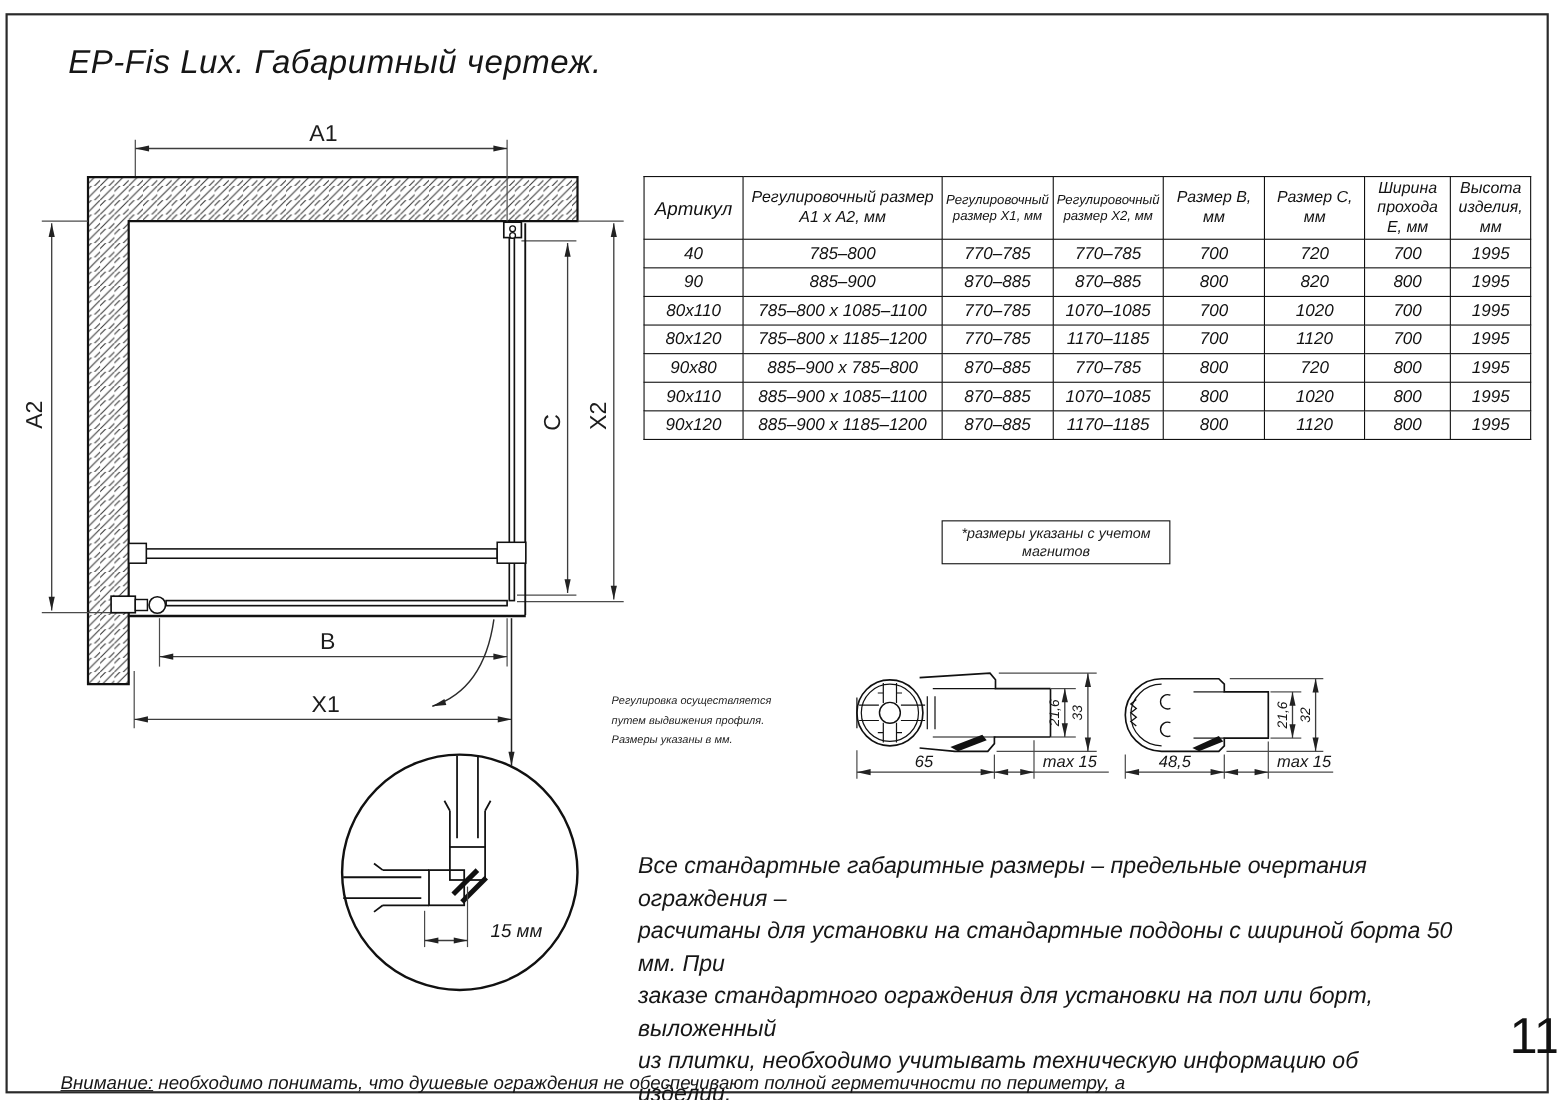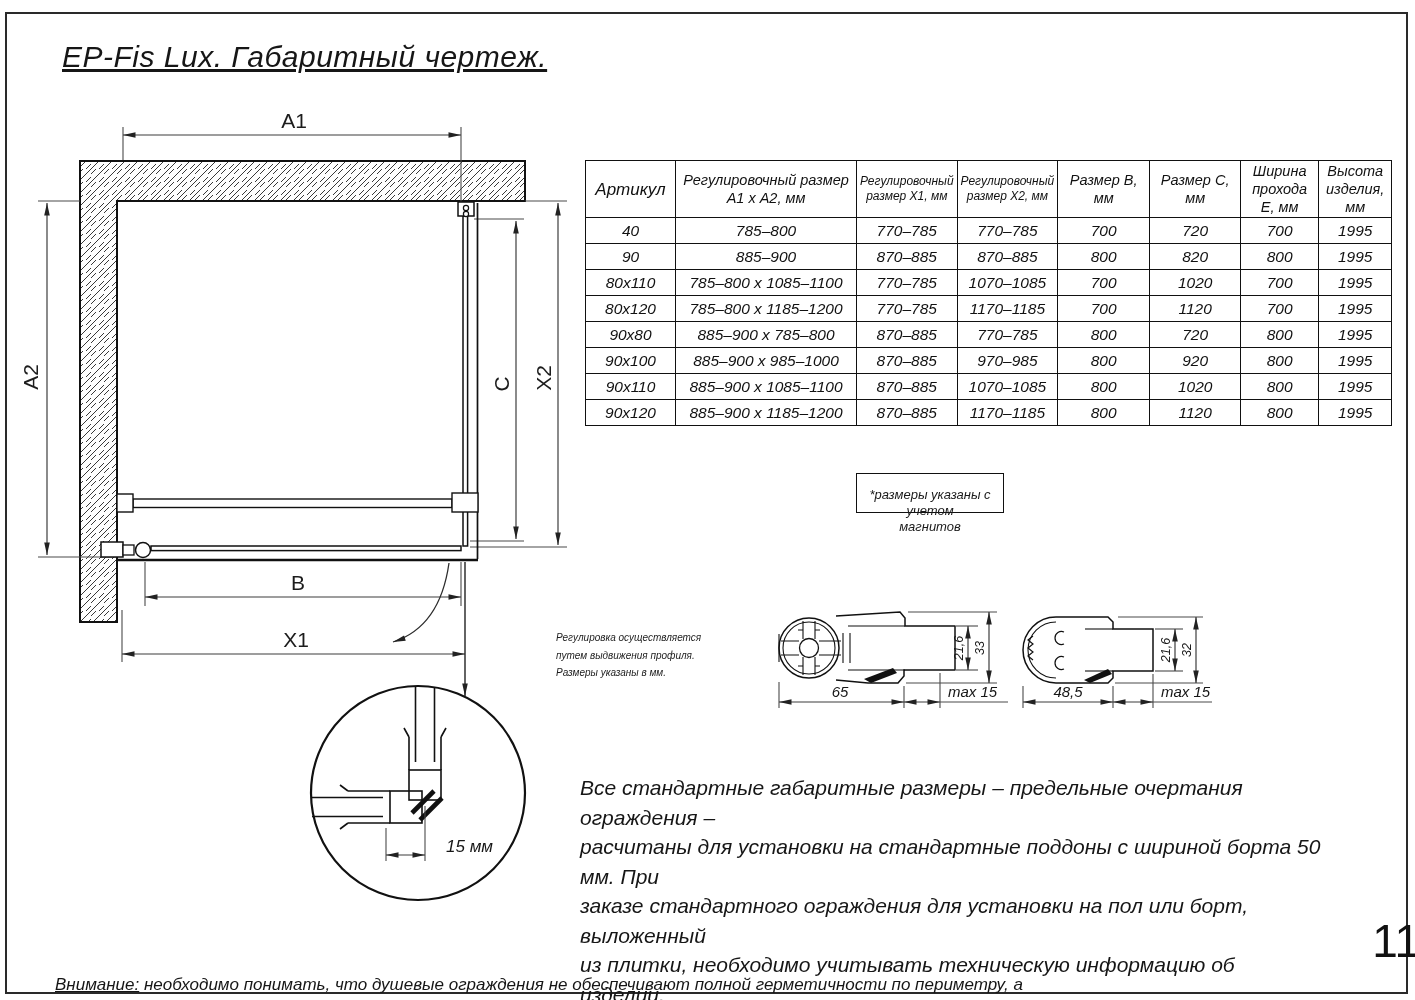--- a/index.html
+++ b/index.html
@@ -1,27 +1,27 @@
 <!DOCTYPE html>
 <html><head>
 <meta charset="utf-8">
 <style>
   html,body{margin:0;padding:0;background:#fff;}
   body{width:1415px;height:1000px;position:relative;font-family:"Liberation Sans",sans-serif;color:#1a1a1a;overflow:hidden;}
   .frame{position:absolute;left:5px;top:12px;width:1403px;height:982px;border:2px solid #2a2a2a;box-sizing:border-box;}
-  .title{position:absolute;left:62px;top:40px;font-size:30px;font-style:italic;letter-spacing:.5px;color:#161616;text-decoration:underline;}
+  .title{position:absolute;left:62px;top:40px;font-size:30px;font-style:italic;letter-spacing:.5px;color:#161616;}
   .drawing-svg{position:absolute;left:0;top:0;}
   
   .spec-table{position:absolute;left:585px;top:160px;border-collapse:collapse;table-layout:fixed;background:#fff;font-style:italic;}
   .spec-table th,.spec-table td{border:1.6px solid #111;text-align:center;vertical-align:middle;padding:1px 3px;box-sizing:border-box;}
   .spec-table th{height:56px;font-weight:normal;font-size:14.5px;line-height:1.25;color:#111;}
   .spec-table th:nth-child(1){font-size:17px;}
   .spec-table th:nth-child(3),.spec-table th:nth-child(4){font-size:12px;}
   .spec-table td{height:26px;font-size:15.5px;color:#111;}
-  .footnote{position:absolute;left:856px;top:473px;width:148px;height:40px;border:1.7px solid #111;box-sizing:border-box;font-style:italic;font-size:13px;line-height:16px;text-align:center;white-space:pre-line;padding-top:13px;background:#fff;}
+  .footnote{position:absolute;left:856px;top:473px;width:208px;height:40px;border:1.7px solid #111;box-sizing:border-box;font-style:italic;font-size:13px;line-height:16px;text-align:center;white-space:pre-line;padding-top:3px;background:#fff;}
   .profile-note{position:absolute;left:556px;top:629px;width:188px;font-style:italic;font-size:10px;line-height:17.5px;white-space:pre-line;color:#1d1d1d;}
   .description{position:absolute;left:580px;top:773px;width:745px;font-style:italic;font-size:21px;line-height:29.5px;white-space:pre-line;color:#161616;}
   .warning{position:absolute;left:55px;top:929px;width:1030px;font-style:italic;font-size:17px;line-height:23px;white-space:pre-line;color:#161616;margin-top:44px;}
   .warning .u{text-decoration:underline;}
   .pagenum{position:absolute;left:1344px;top:914px;width:76px;text-align:right;font-size:46px;color:#111;}
 </style>
 </head>
 <body>
 
 <div class="frame"></div>
@@ -285,30 +285,20 @@
         <td>90x80</td>
         <td>885–900 x 785–800</td>
         <td>870–885</td>
         <td>770–785</td>
         <td>800</td>
         <td>720</td>
         <td>800</td>
         <td>1995</td>
       </tr>
       <tr>
-        <td>90x100</td>
-        <td>885–900 x 985–1000</td>
-        <td>870–885</td>
-        <td>970–985</td>
-        <td>800</td>
-        <td>920</td>
-        <td>800</td>
-        <td>1995</td>
-      </tr>
-      <tr>
         <td>90x110</td>
         <td>885–900 x 1085–1100</td>
         <td>870–885</td>
         <td>1070–1085</td>
         <td>800</td>
         <td>1020</td>
         <td>800</td>
         <td>1995</td>
       </tr>
       <tr>

